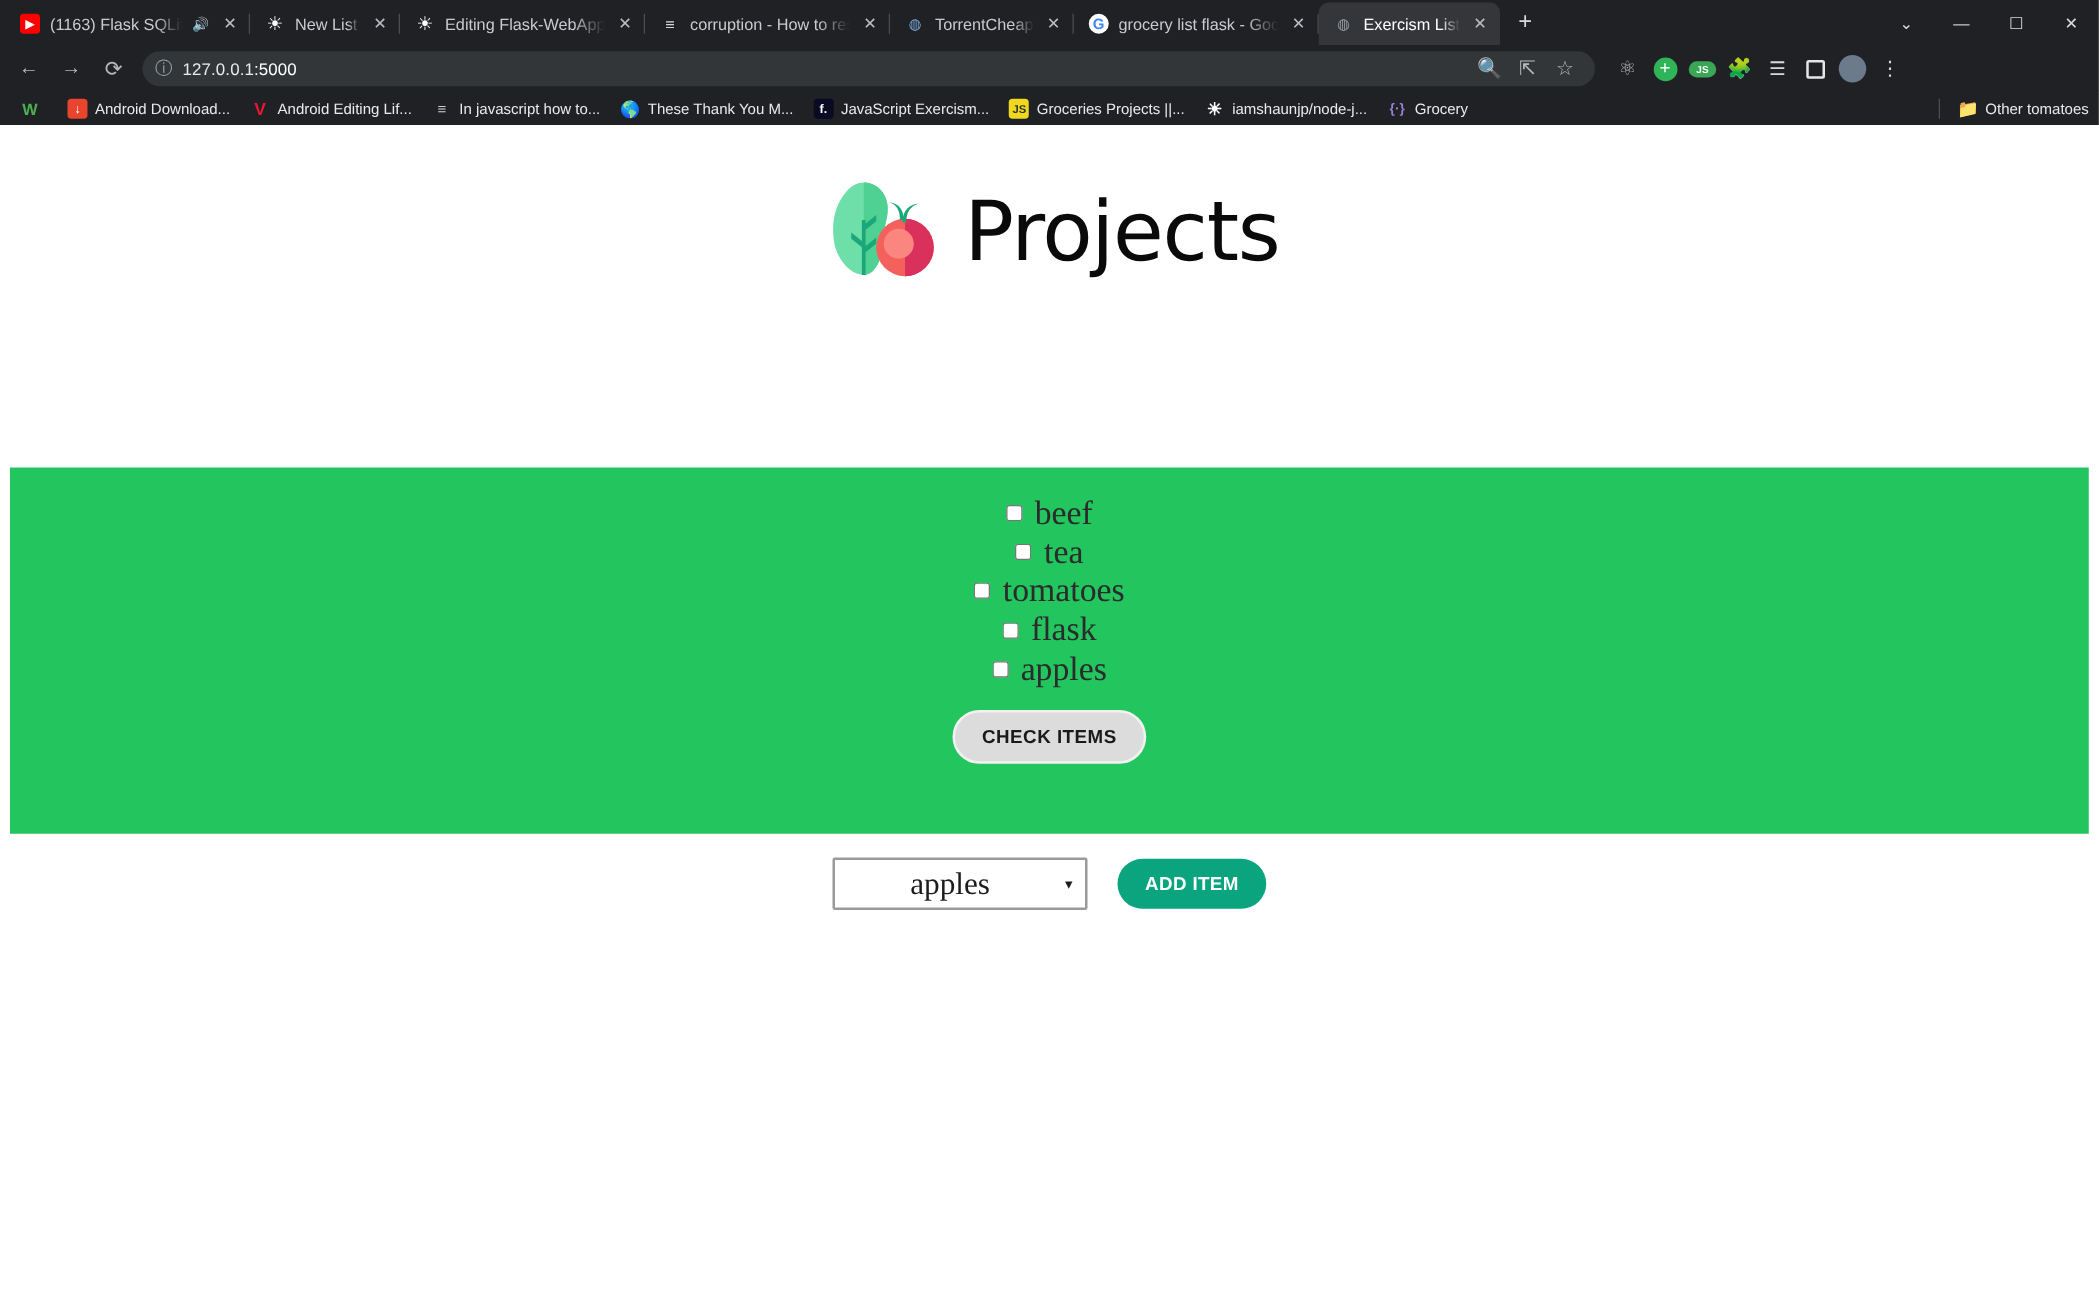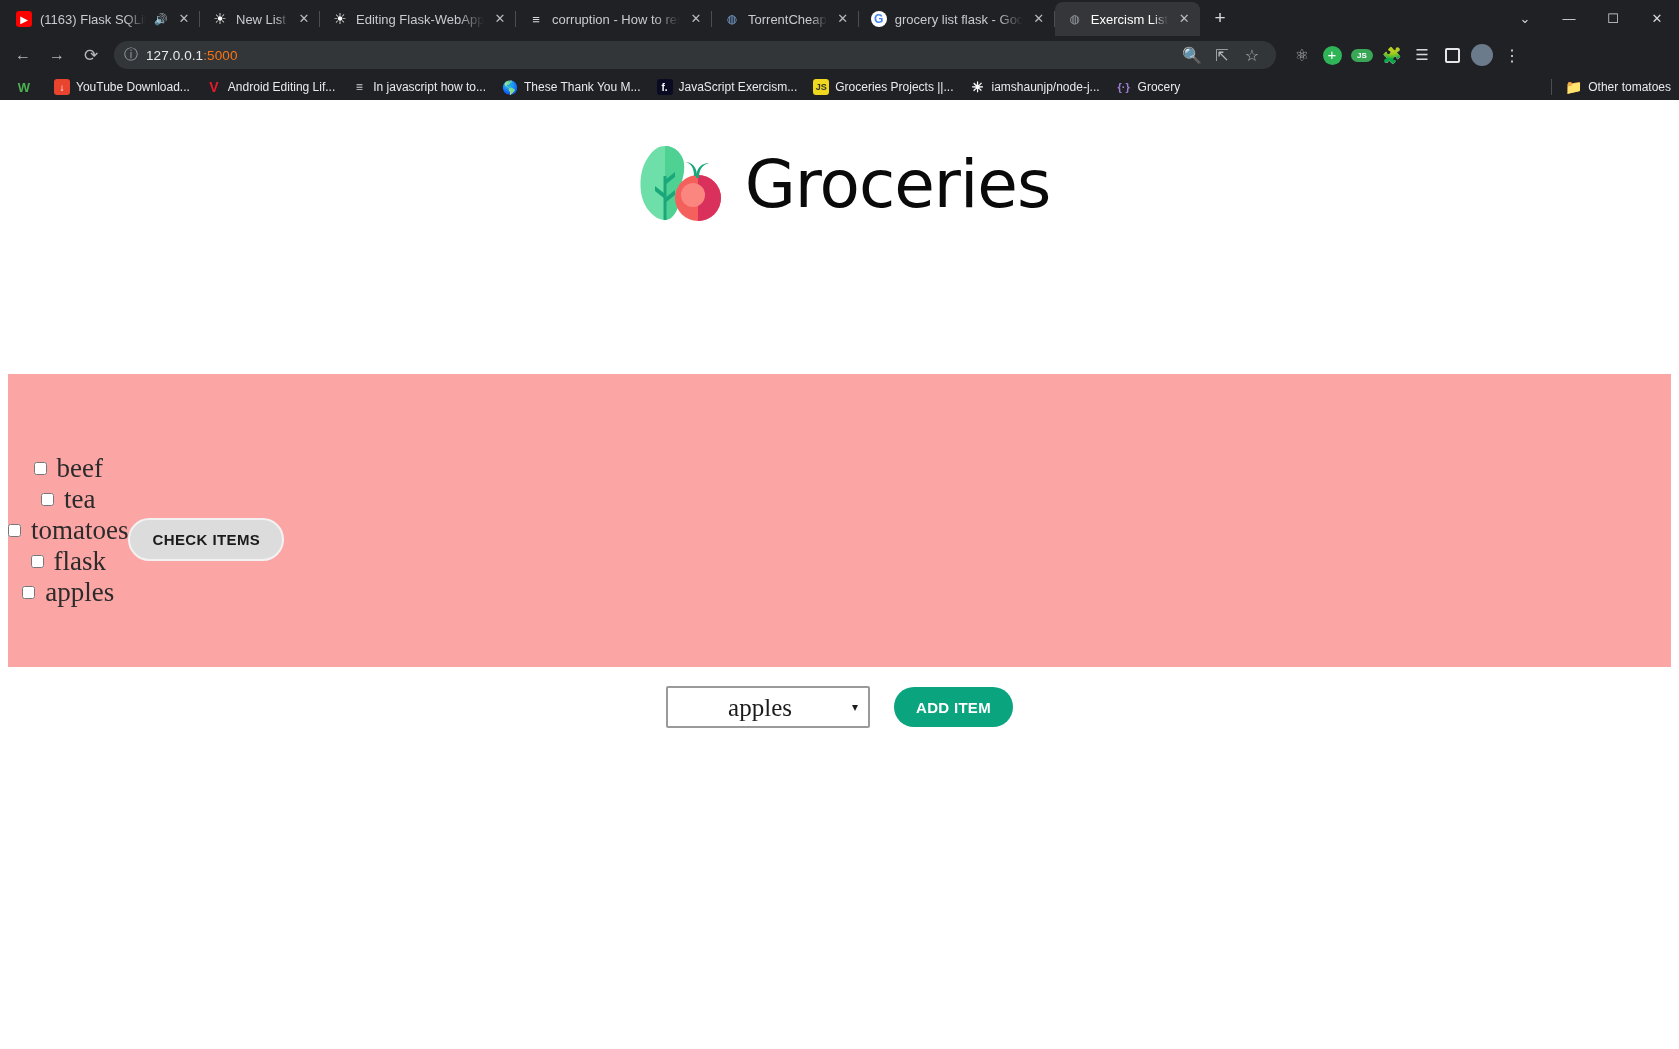--- a/index.html
+++ b/index.html
@@ -68,21 +68,21 @@
     width: 30px; height: 30px; margin-right: 4px;
     display: flex; align-items: center; justify-content: center;
     color: #b5b8bb;
   }
   .omnibox {
     flex: 1 1 auto; height: 28px; background: #323639;
     border-radius: 14px; display: flex; align-items: center;
     padding: 0 10px; gap: 8px; margin: 0 6px 0 4px; max-width: 1162px;
   }
   .omni-url { font-size: 13.5px; color: #e8eaed; letter-spacing: .1px; }
-  .omni-url .port { color: #f97316; }
+  .omni-url .port { color: #ffffff; }
   .omni-right { display: flex; align-items: center; gap: 2px; margin-left: auto; }
   .omni-right .navbtn { margin: 0; width: 28px; height: 28px; }
   .ext-area { display: flex; align-items: center; gap: 2px; padding-left: 6px; }
   .ext {
     width: 28px; height: 28px; display: flex;
     align-items: center; justify-content: center;
   }
 
   .bmbar {
     height: 26px; display: flex; align-items: center;
@@ -113,22 +113,22 @@
     gap: 18px; padding-top: 42px;
   }
   .brand-title {
     font-family: "DejaVu Sans", sans-serif;
     font-size: 66px; font-weight: 400; color: #0a0a0a;
     letter-spacing: -1px; line-height: 1;
   }
 
   .panel {
     position: absolute; left: 8px; top: 274px;
-    width: 1663px; height: 293px; background: #fca5a5;
-    display: flex; flex-direction: row; align-items: center;
+    width: 1663px; height: 293px; background: #22c55e;
+    display: flex; flex-direction: column; align-items: center;
     padding-top: 22px;
   }
   .items { display: flex; flex-direction: column; align-items: center; }
   .item {
     display: flex; align-items: center; gap: 10px;
     font-family: "Liberation Serif", serif;
     font-size: 27px; color: #2b2b2b; line-height: 1.08;
     margin-bottom: 2px;
   }
   .item input[type=checkbox] {
@@ -273,21 +273,21 @@
     </div>
   </div>
 
   <div class="bmbar">
     <div class="bm">
       <span class="bm-ico" style="color:#4caf50;font-size:13px;font-weight:bold;">W</span>
       <span class="bm-label"></span>
     </div>
     <div class="bm">
       <span class="bm-ico" style="background:#e8442e;color:#fff;font-size:10px;">↓</span>
-      <span class="bm-label">YouTube Download...</span>
+      <span class="bm-label">Android Download...</span>
     </div>
     <div class="bm">
       <span class="bm-ico" style="color:#e8192c;font-size:14px;font-weight:bold;">V</span>
       <span class="bm-label">Android Editing Lif...</span>
     </div>
     <div class="bm">
       <span class="bm-ico" style="color:#cfd2d5;font-size:12px;">≡</span>
       <span class="bm-label">In javascript how to...</span>
     </div>
     <div class="bm">
@@ -330,21 +330,21 @@
         <path d="M36 38 L46 30 L46 35 L36 43 Z" fill="#1aa87a"></path>
         <path d="M36 52 L26 44 L26 49 L36 57 Z" fill="#1aa87a"></path>
         <path d="M36 56 L46 48 L46 53 L36 61 Z" fill="#1aa87a"></path>
         <circle cx="69" cy="56" r="23" fill="#f4615c"></circle>
         <path d="M69 33 A23 23 0 0 1 69 79 Z" fill="#d9305c"></path>
         <circle cx="64" cy="53" r="12" fill="#fb8680"></circle>
         <path d="M68 34 C68 24 62 20 56 20 C62 21 65 26 65 34 Z" fill="#1aa87a"></path>
         <path d="M67 36 C67 26 73 21 80 21 C73 23 70 28 70 36 Z" fill="#1aa87a"></path>
       </svg>
     </span>
-    <span class="brand-title">Groceries</span>
+    <span class="brand-title">Projects</span>
   </div>
 
   <div class="panel">
     <div class="items">
 
       <label class="item">
         <input type="checkbox" style="">
         <span>beef</span>
       </label>
 

